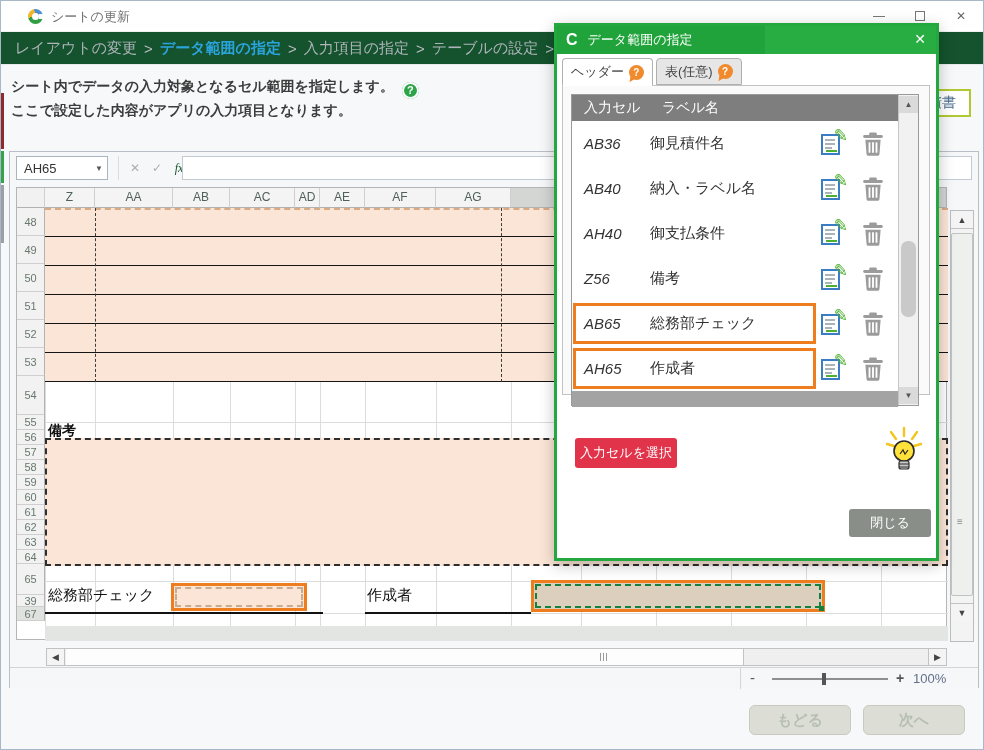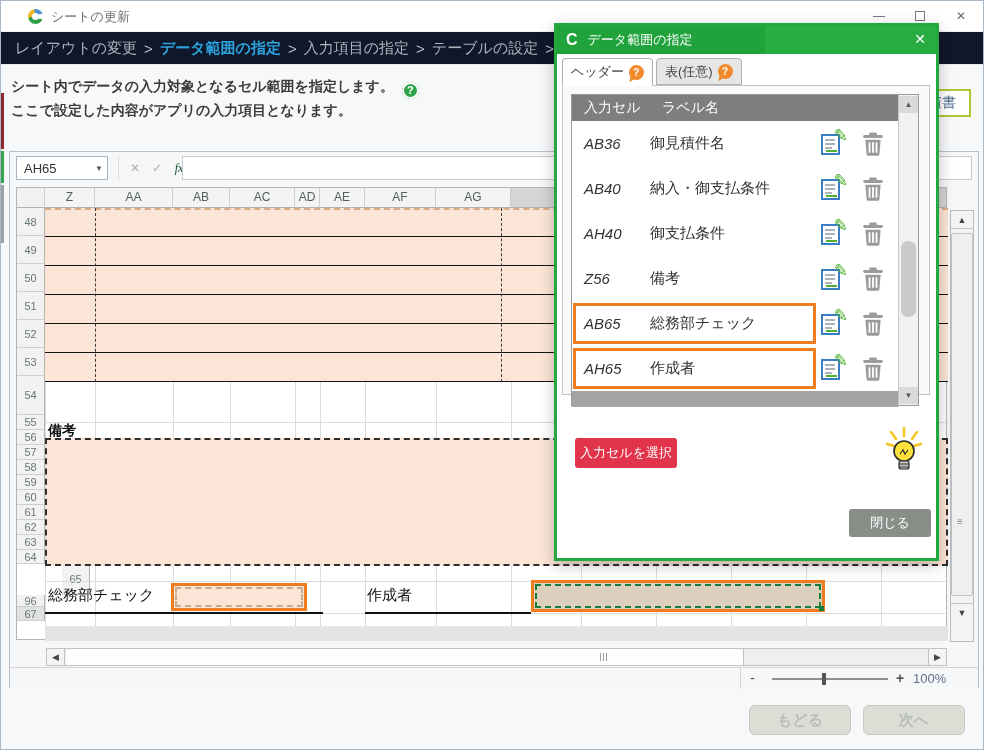--- a/index.html
+++ b/index.html
@@ -12,21 +12,21 @@
   .app-logo { position:absolute; left:27px; top:8px; width:15px; height:15px; border-radius:50%;
     background:conic-gradient(from 140deg,#2f9e44 0 33%,#f2b52a 33% 58%,#4a90d2 58% 82%,#2f9e44 82% 100%); }
   .app-logo::before { content:""; position:absolute; left:4px; top:4px; width:7px; height:7px; background:#fff; border-radius:50%; }
   .app-logo::after { content:""; position:absolute; right:-1px; top:5px; width:5px; height:5px; background:#fff; }
   .app-title { position:absolute; left:50px; top:7px; font-size:13px; color:#707070; }
   .win-controls { position:absolute; right:14px; top:0; height:30px; display:flex; align-items:center; gap:28px; color:#666; font-size:12px; }
   .win-btn { width:16px; text-align:center; cursor:default; }
   .win-max { width:10px; height:10px; border:1px solid #777; }
 
   
-  .breadcrumb { position:absolute; left:0; top:30px; width:100%; height:34px; background:#0f172a; border-top:1px solid #eef0f1; border-bottom:1px solid #e7eaec; display:flex; align-items:center; padding-left:10px; font-size:15px; color:#aeb4ba; white-space:nowrap; overflow:hidden; }
+  .breadcrumb { position:absolute; left:0; top:30px; width:100%; height:34px; background:#14532d; border-top:1px solid #eef0f1; border-bottom:1px solid #e7eaec; display:flex; align-items:center; padding-left:10px; font-size:15px; color:#aeb4ba; white-space:nowrap; overflow:hidden; }
   .crumb { margin:0 4px; }
   .crumb.active { color:#2ba3dc; font-weight:bold; }
   .crumb-sep { color:#b9bfc4; margin:0 3px; }
 
   
   .instructions { position:absolute; left:10px; top:74px; font-size:14px; font-weight:bold; color:#3c3c3c; line-height:22px; }
   .help-green { display:inline-block; vertical-align:-3px; margin-left:8px; width:17px; height:17px; border-radius:50%; background:#2ea44a; box-shadow:inset 0 0 0 2px #fff; color:#fff; font-size:11px; font-weight:bold; text-align:center; line-height:17px; }
 
   
   .sheet-tab { position:absolute; left:898px; top:88px; width:72px; height:28px; background:#fff; border:2px solid #b2c832; color:#4a6b8c; font-size:14px; display:flex; align-items:center; justify-content:center; }
@@ -217,22 +217,22 @@
           <div class="rowh" style="height: 15px; border-bottom-width: 1px;">55</div>
           <div class="rowh" style="height: 15px; border-bottom-width: 1px;">56</div>
           <div class="rowh" style="height: 15px; border-bottom-width: 1px;">57</div>
           <div class="rowh" style="height: 15px; border-bottom-width: 1px;">58</div>
           <div class="rowh" style="height: 15px; border-bottom-width: 1px;">59</div>
           <div class="rowh" style="height: 15px; border-bottom-width: 1px;">60</div>
           <div class="rowh" style="height: 15px; border-bottom-width: 1px;">61</div>
           <div class="rowh" style="height: 15px; border-bottom-width: 1px;">62</div>
           <div class="rowh" style="height: 15px; border-bottom-width: 1px;">63</div>
           <div class="rowh" style="height: 14px; border-bottom-width: 1px;">64</div>
-          <div class="rowh" style="height: 31px; border-bottom-width: 1px; margin-left: 45px;">65</div>
-          <div class="rowh" style="height: 12px; border-bottom-width: 1px;">96</div>
+          <div class="rowh" style="height: 31px; border-bottom-width: 1px;">65</div>
+          <div class="rowh" style="height: 12px; border-bottom-width: 1px;">39</div>
           <div class="rowh gray" style="height: 14px; border-bottom-width: 1px;">67</div>
         </div>
       <div id="gridlines">
           <div class="vline" style="left: 28px;"></div>
           <div class="vline" style="left: 78px;"></div>
           <div class="vline" style="left: 156px;"></div>
           <div class="vline" style="left: 213px;"></div>
           <div class="vline" style="left: 278px;"></div>
           <div class="vline" style="left: 303px;"></div>
           <div class="vline" style="left: 348px;"></div>
@@ -352,21 +352,21 @@
                   <path fill="#9b9b9b" d="M3 7h14l-1.1 13.3a1.6 1.6 0 0 1-1.6 1.5H5.7a1.6 1.6 0 0 1-1.6-1.5L3 7z"></path>
                   <g stroke="#fff" stroke-width="1.7">
                     <line x1="6.8" y1="9.5" x2="6.8" y2="19"></line>
                     <line x1="10" y1="9.5" x2="10" y2="19"></line>
                     <line x1="13.2" y1="9.5" x2="13.2" y2="19"></line>
                   </g>
                 </svg></span>
             </div>
             <div class="list-row">
               <span class="lr-cell">AB40</span>
-              <span class="lr-label">納入・御支払条件</span>
+              <span class="lr-label">納入・ラベル名</span>
               <span class="edit-icon">
                 <span class="edit-doc">
                   <i></i>
                   <i></i>
                   <i></i>
                   <span class="edit-under"></span>
                 </span>
                 <span class="edit-pencil">✎</span>
               </span>
               <span class="trash-icon"><svg width="22" height="24" viewBox="0 0 20 22">

